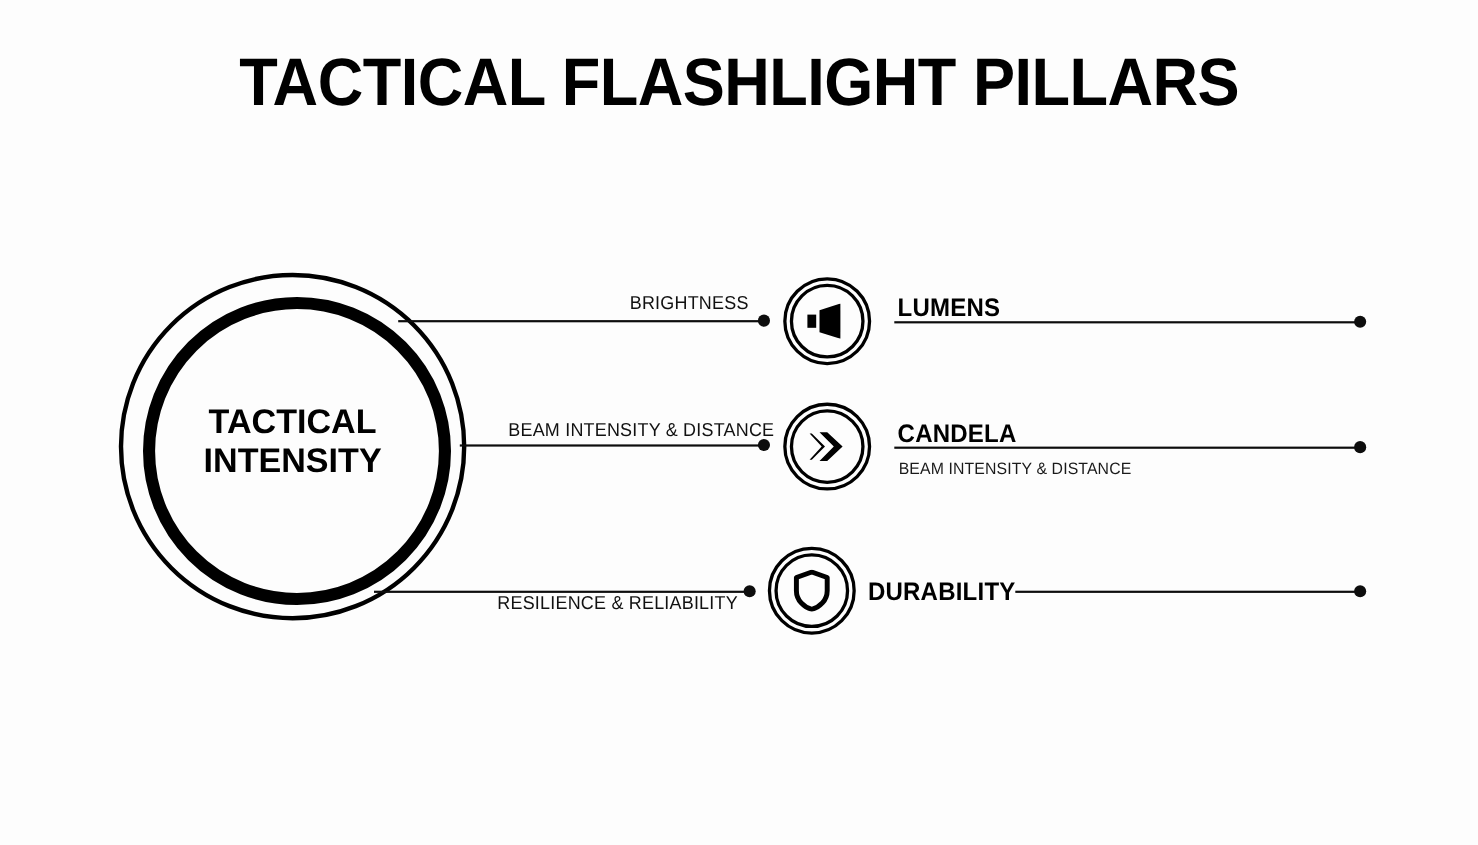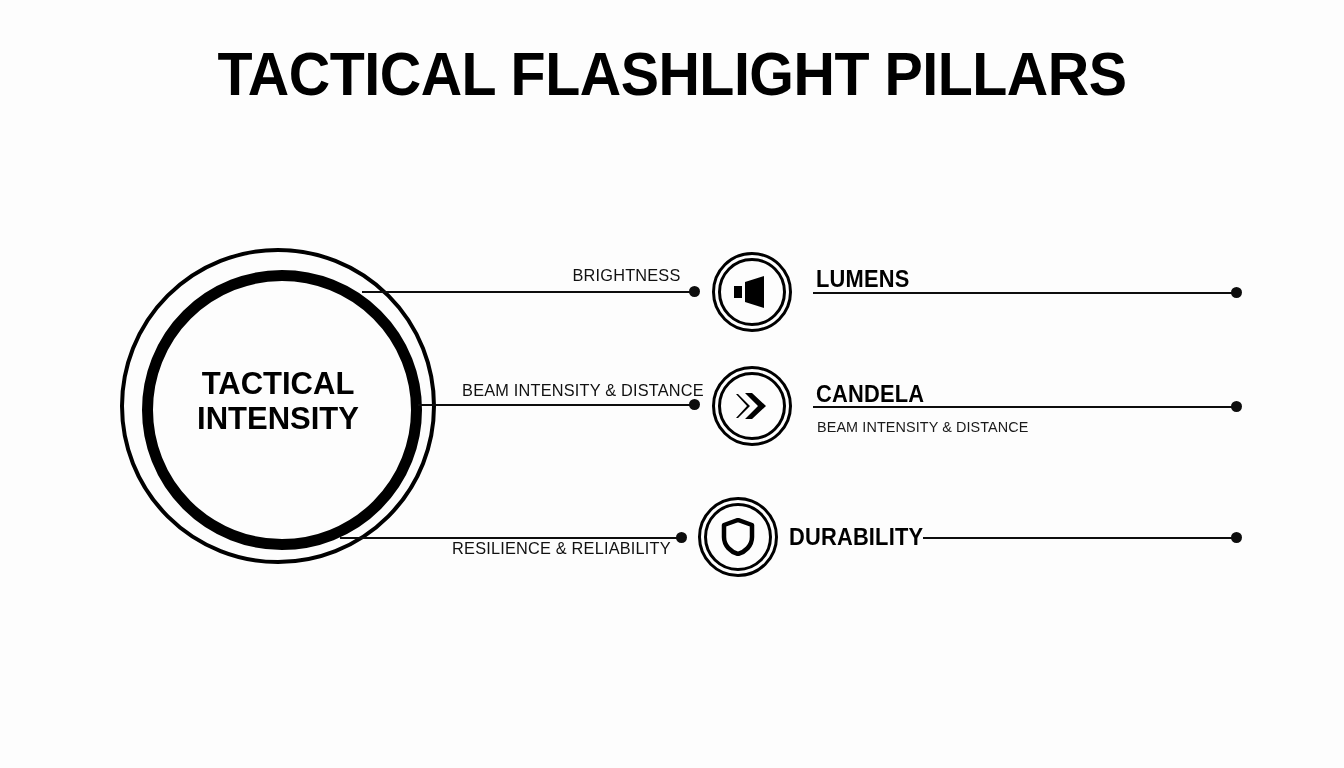--- a/index.html
+++ b/index.html
@@ -29,21 +29,21 @@
     font-size: 61px;
     letter-spacing: -0.5px;
     line-height: 1;
     color: #000000;
     transform: scaleX(0.94);
   }
 
   
   #hub {
     position: absolute;
-    left: 120px;
+    left: 108px;
     top: 248px;
     width: 316px;
     height: 316px;
     text-decoration: underline;
   }
   #hub-outer-ring {
     position: absolute;
     left: 0; top: 0;
     width: 308px; height: 308px;
     border: 4px solid #000000;

